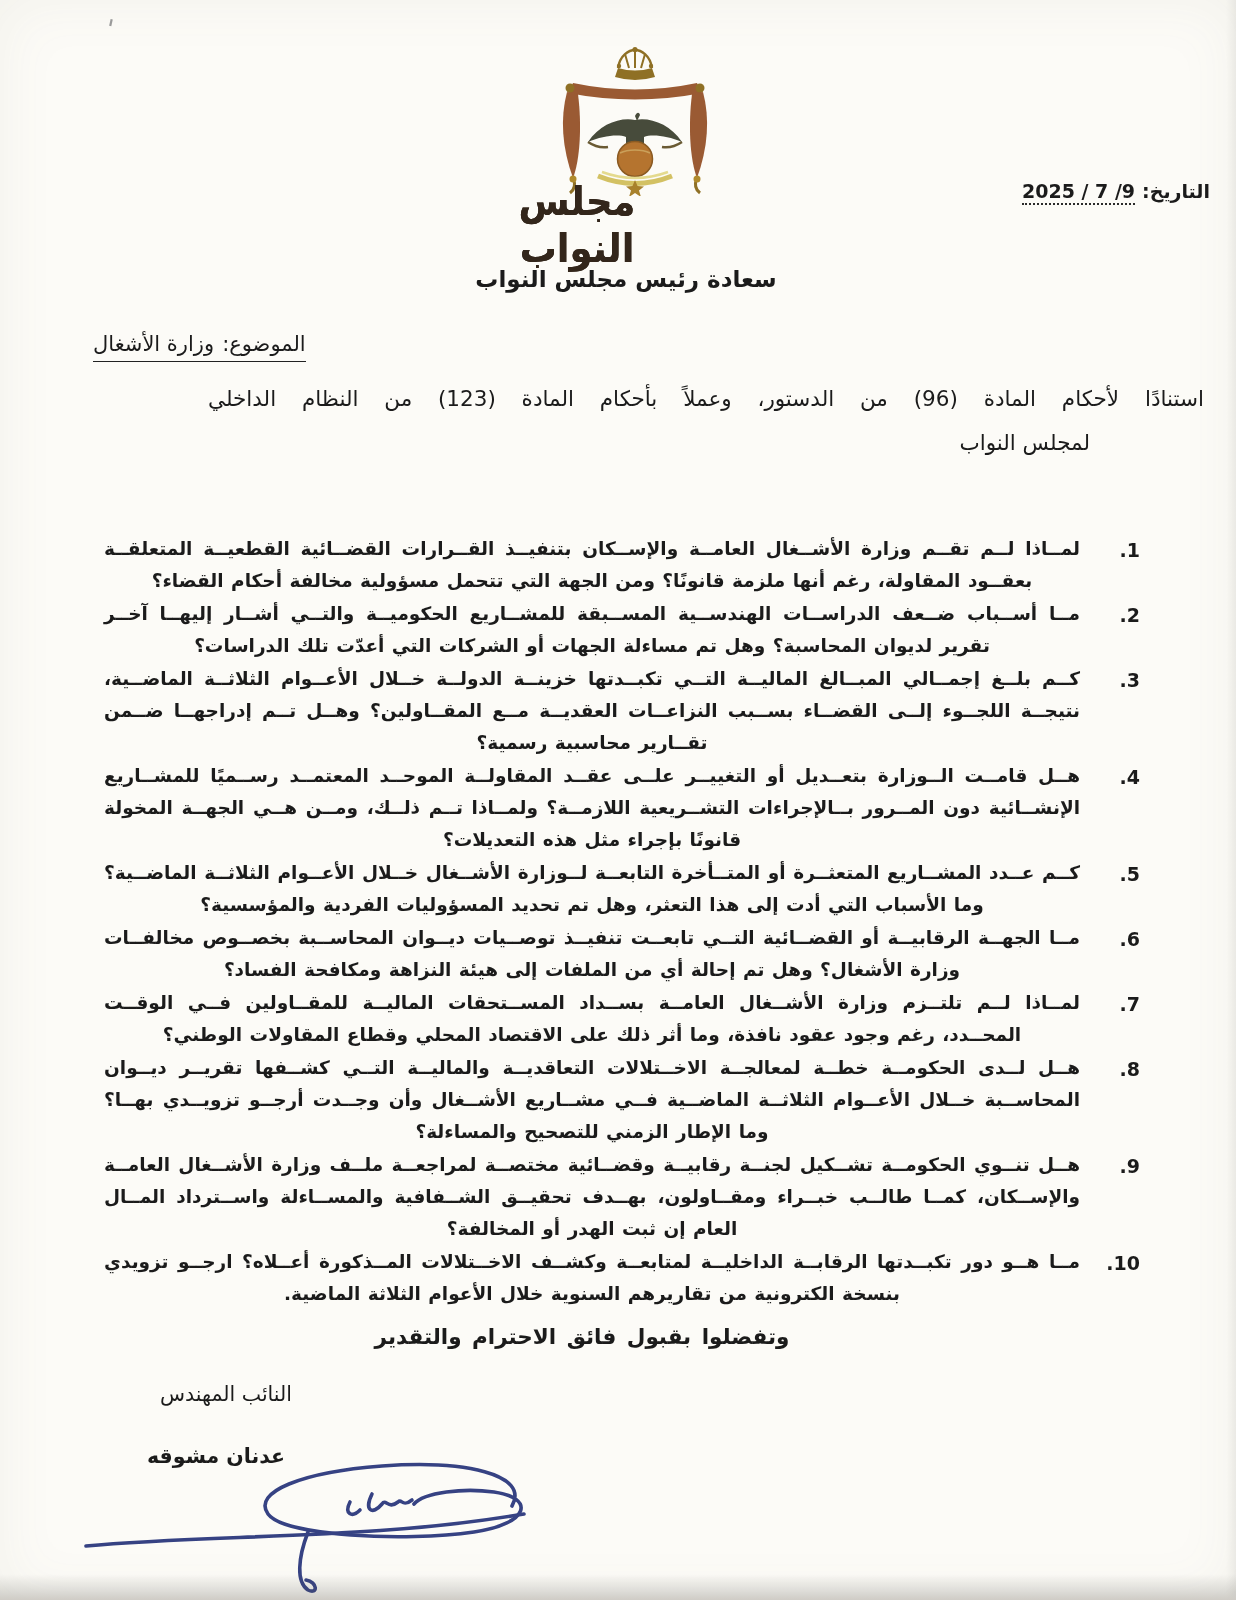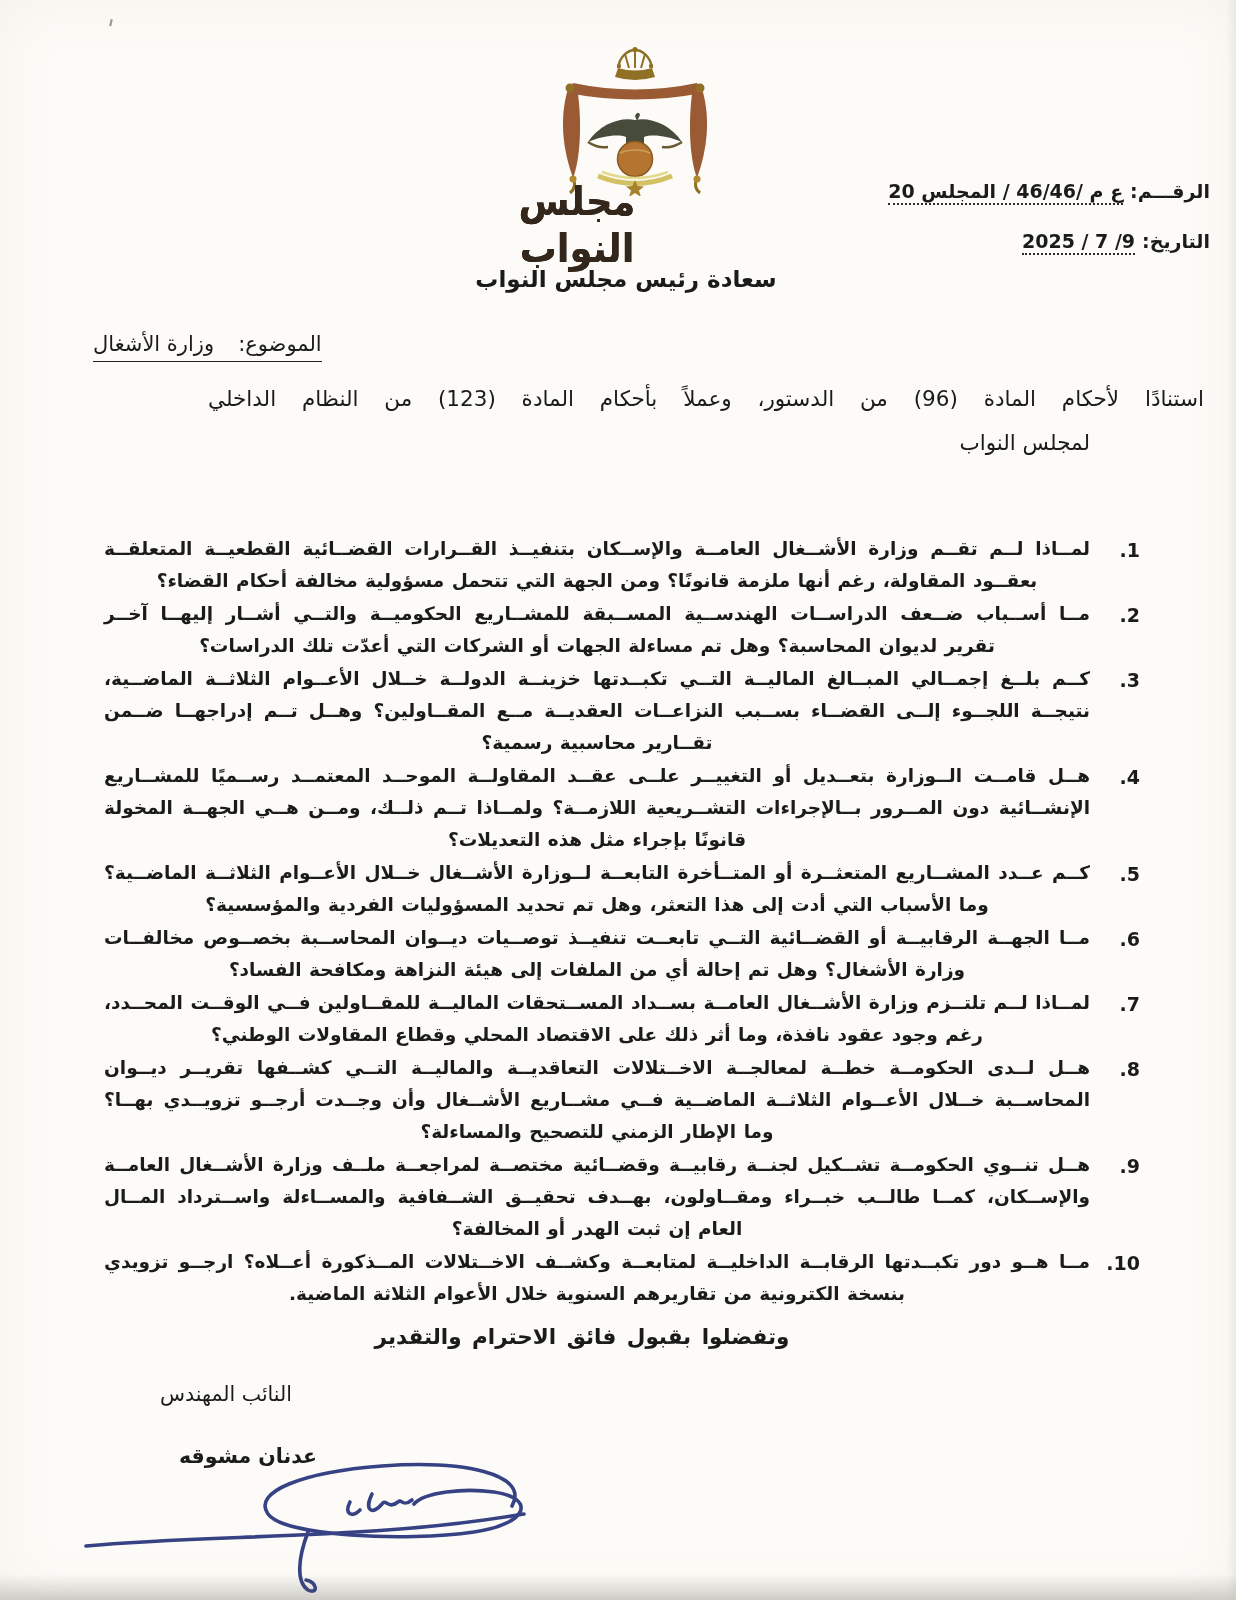--- a/index.html
+++ b/index.html
@@ -30,39 +30,39 @@
   .ref{position:absolute; top:166px; right:26px; direction:rtl; text-align:right;
     font-weight:bold; font-size:19px; line-height:50px; white-space:nowrap;}
   .ref-label{margin-left:7px;}
   .dotted{border-bottom:2px dotted #2a2a2a; padding-bottom:1px;}
 
   .salutation{position:absolute; top:266px; left:0; width:100%; text-align:center;
     font-size:23px; font-weight:bold; direction:rtl; transform:translateX(8px); letter-spacing:.5px;}
 
   .subject{position:absolute; top:332px; left:93px; direction:rtl; font-size:21px;
     border-bottom:1.6px solid #222; padding-bottom:5px; white-space:nowrap;}
-  .subject-label{margin-left:24px;}
+  .subject-label{margin-left:8px;}
 
   .intro1{position:absolute; top:386px; left:208px; right:32px; direction:rtl;
     font-size:21.5px; text-align:justify; text-align-last:justify; white-space:normal; word-spacing:2px;}
   .intro2{position:absolute; top:430px; right:146px; direction:rtl; font-size:21.5px;}
   .request{position:absolute; top:478px; right:30px; direction:rtl; font-size:21.5px; word-spacing:5px;}
 
   .questions{position:absolute; top:533px; right:96px; left:104px; direction:rtl;}
   .q-row{display:flex; align-items:flex-start; margin-bottom:1px;}
   .q-num{flex:0 0 44px; direction:ltr; text-align:right; font-weight:bold; font-size:19px;
     line-height:32px; padding-top:1px;}
-  .q-text{flex:1; margin-right:6px; text-align:justify; text-align-last:center;
+  .q-text{flex:1; margin-right:16px; text-align:justify; text-align-last:center;
     font-weight:bold; font-size:18.5px; line-height:32px; word-spacing:1px;}
 
   .closing{position:absolute; top:1324px; left:0; width:100%; text-align:center;
     font-size:21.5px; font-weight:bold; direction:rtl; transform:translateX(-36px); word-spacing:3px;}
   .signer-title{position:absolute; top:1382px; left:103px; width:246px; text-align:center;
     font-size:20.5px; font-weight:normal; direction:rtl;}
-  .signer-name{position:absolute; top:1444px; left:140px; width:216px; text-align:center;
+  .signer-name{position:absolute; top:1444px; left:108px; width:216px; text-align:center;
     font-size:20.5px; font-weight:bold; direction:rtl;}
   .signature{position:absolute; top:1452px; left:72px; width:566px; height:150px;}
 </style>
 </head>
 <body>
 
 <div class="page" dir="rtl">
 
   <div class="stray-mark">'</div>
 
@@ -96,23 +96,20 @@
       <path d="M58,130 Q95,145 132,130" stroke="#d3c163" stroke-width="5" fill="none"></path>
       <path d="M62,126 Q95,138 128,126" stroke="#e4da8e" stroke-width="2.5" fill="none"></path>
 
       <path d="M95,134 L97.5,140 L104,140.5 L99,144.5 L101,151 L95,147 L89,151 L91,144.5 L86,140.5 L92.5,140 Z" fill="#a8812c"></path>
     </svg>
   </div>
 
   <div class="calligraphy">مجلس النواب</div>
 
   <div class="ref">
-    <div>
-      <span class="ref-label">الرقـــم:</span><span class="dotted">ع م /46/46 / المجلس 20</span>
-    </div>
     <div>
       <span class="ref-label">التاريخ:</span><span class="dotted">9/ 7 / 2025</span>
     </div>
   </div>
 
   <div class="salutation">سعادة رئيس مجلس النواب</div>
 
   <div class="subject">
     <span class="subject-label">الموضوع:</span><span>وزارة الأشغال</span>
   </div>

